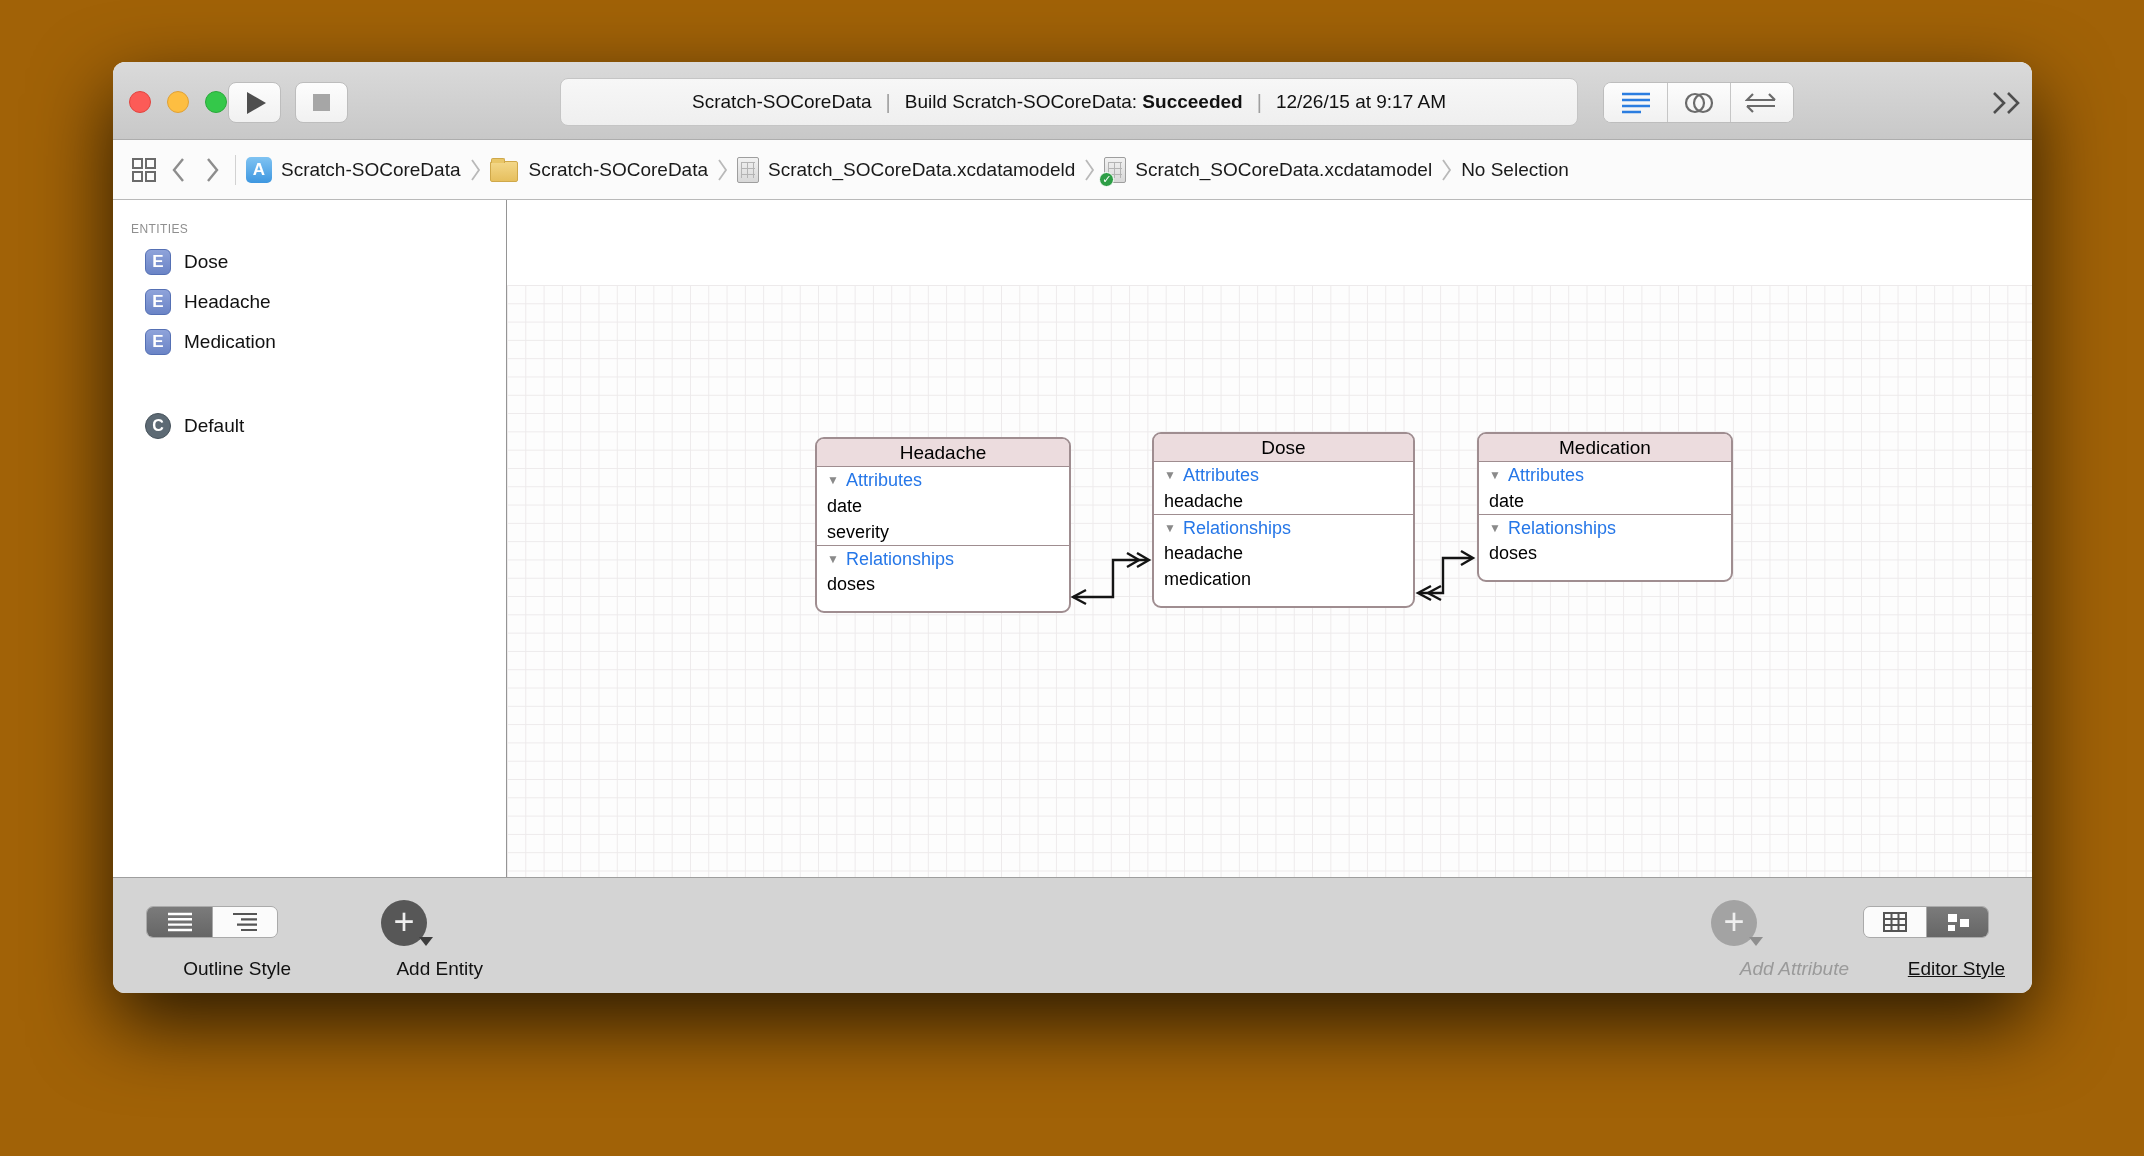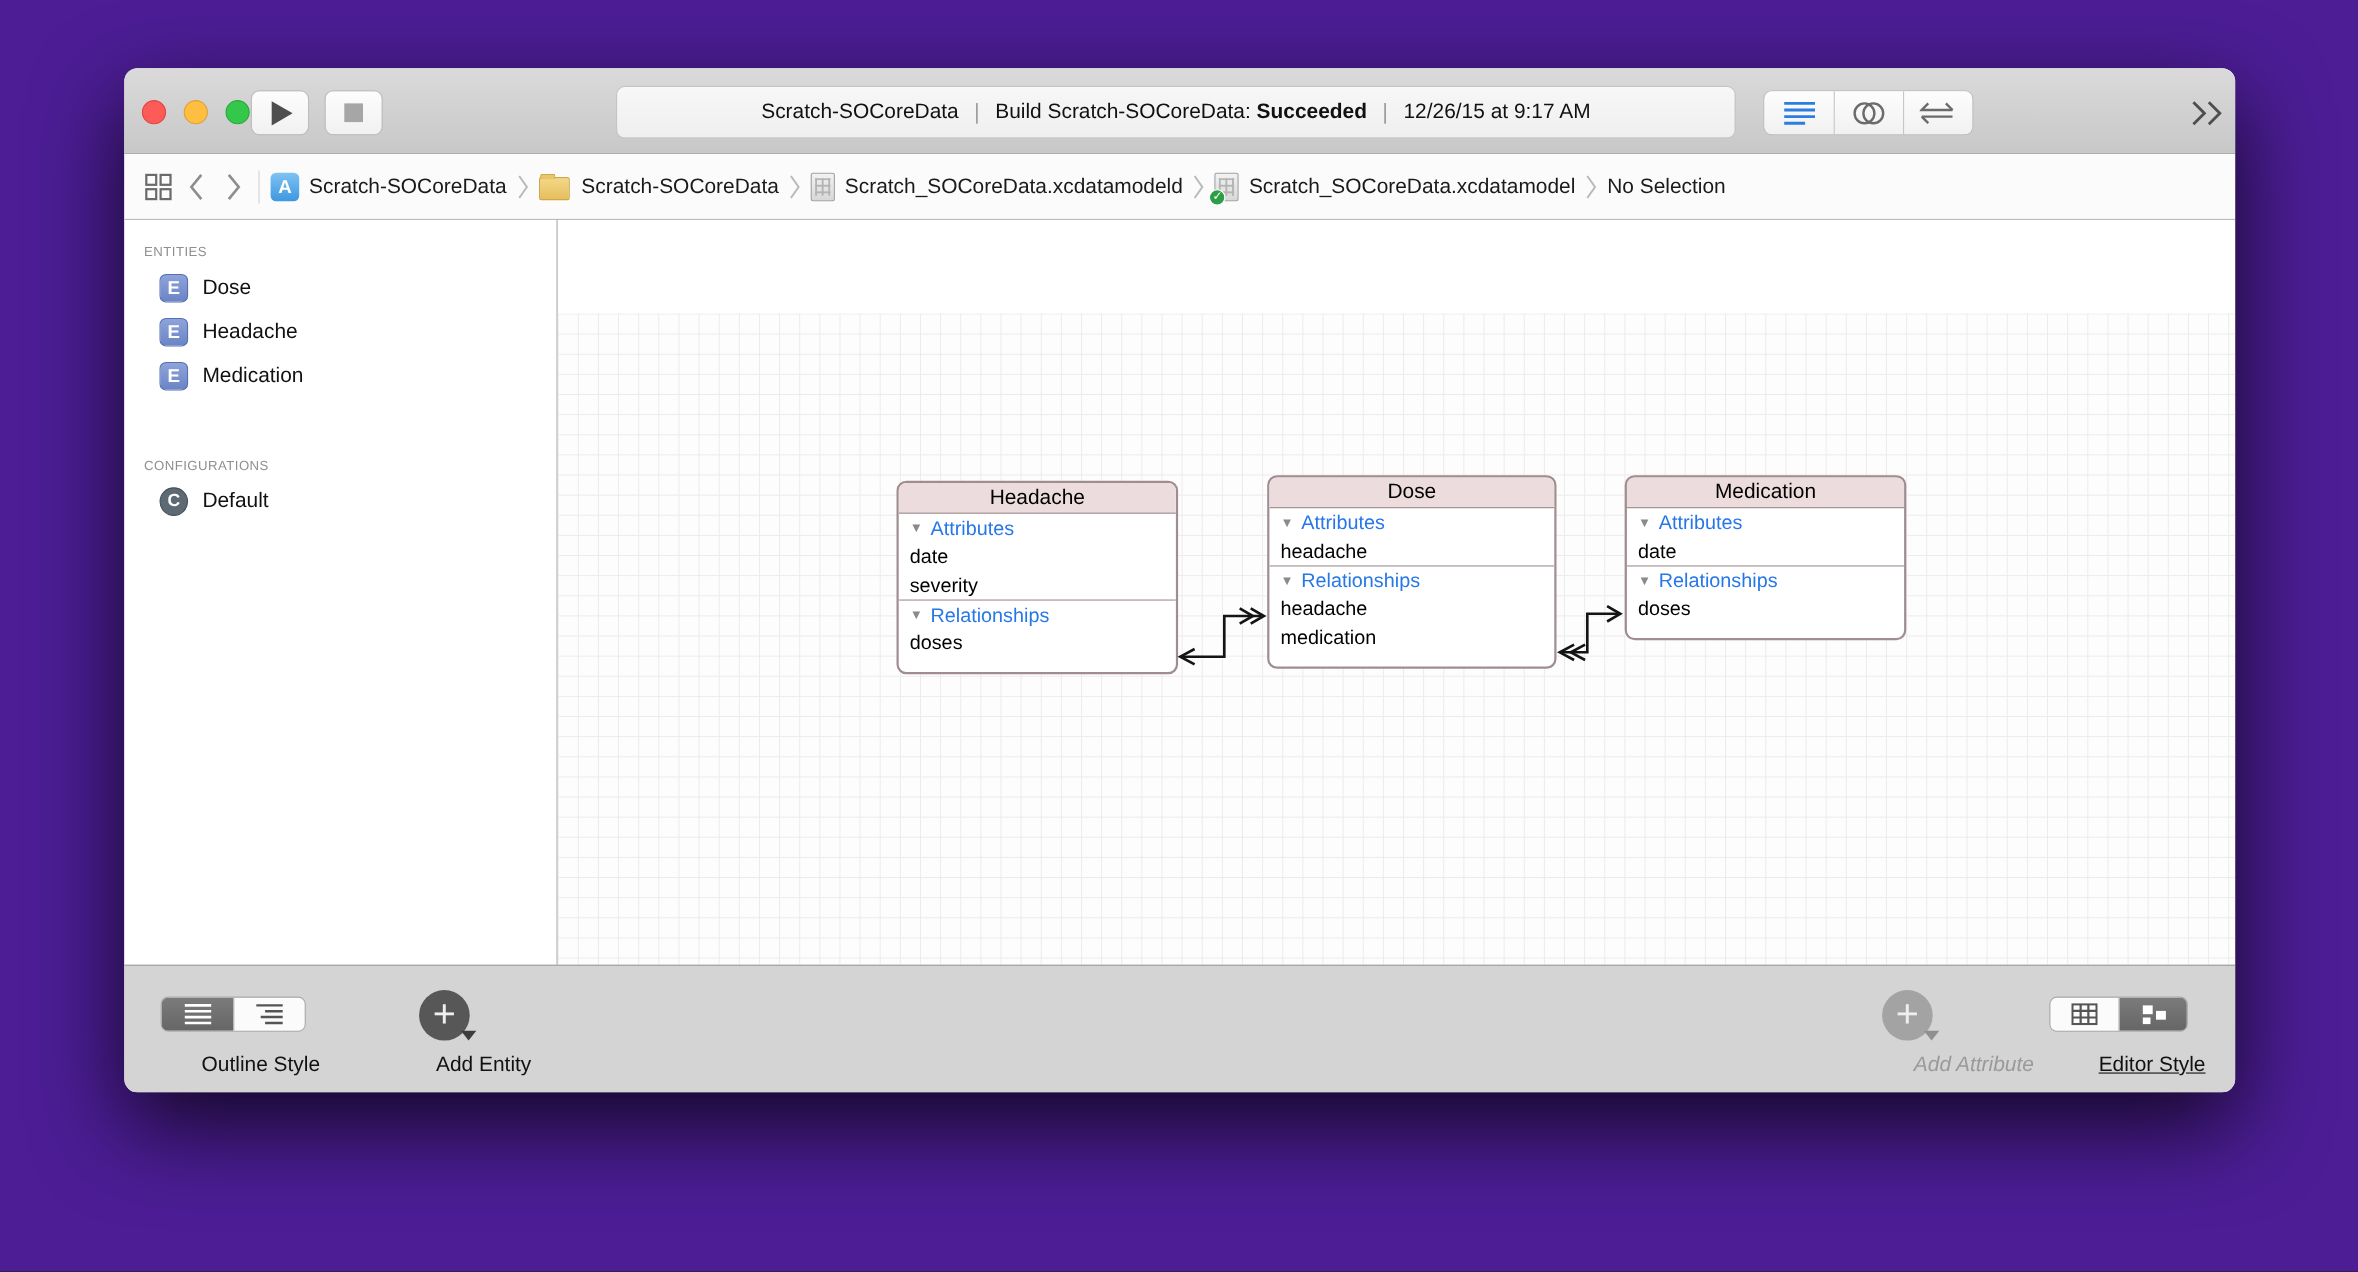--- a/index.html
+++ b/index.html
@@ -1,18 +1,18 @@
 <!DOCTYPE html>
 <html><head>
 <meta charset="utf-8">
 <style>
   * { margin:0; padding:0; box-sizing:border-box; }
   html,body { background:#000; }
   body { font-family:"Liberation Sans","DejaVu Sans",sans-serif; }
-  #screen { position:relative; width:2144px; height:1156px; background:#4c1d95; overflow:hidden; }
+  #screen { position:relative; width:2144px; height:1156px; background:#a16207; overflow:hidden; }
 
   #window {
     position:absolute; left:113px; top:62px; width:1919px; height:931px;
     border-radius:12px; overflow:hidden; background:#fff;
     box-shadow:0 30px 80px rgba(0,0,0,.75);
   }
 
   
   .titlebar {
     position:relative; height:78px;
@@ -282,21 +282,20 @@
           <div class="sb-item">
             <div class="badge-e">E</div>
             <span>Headache</span>
           </div>
           <div class="sb-item">
             <div class="badge-e">E</div>
             <span>Medication</span>
           </div>
           <div class="sb-gap"></div>
           <div class="sb-gap"></div>
-          <div class="sb-section-title">CONFIGURATIONS</div>
           <div class="sb-item">
             <div class="badge-c">C</div>
             <span>Default</span>
           </div>
           <div class="sb-gap"></div>
         </div>
 
       <div class="canvas">
         <div class="grid-area"></div>
         <div id="entities">

